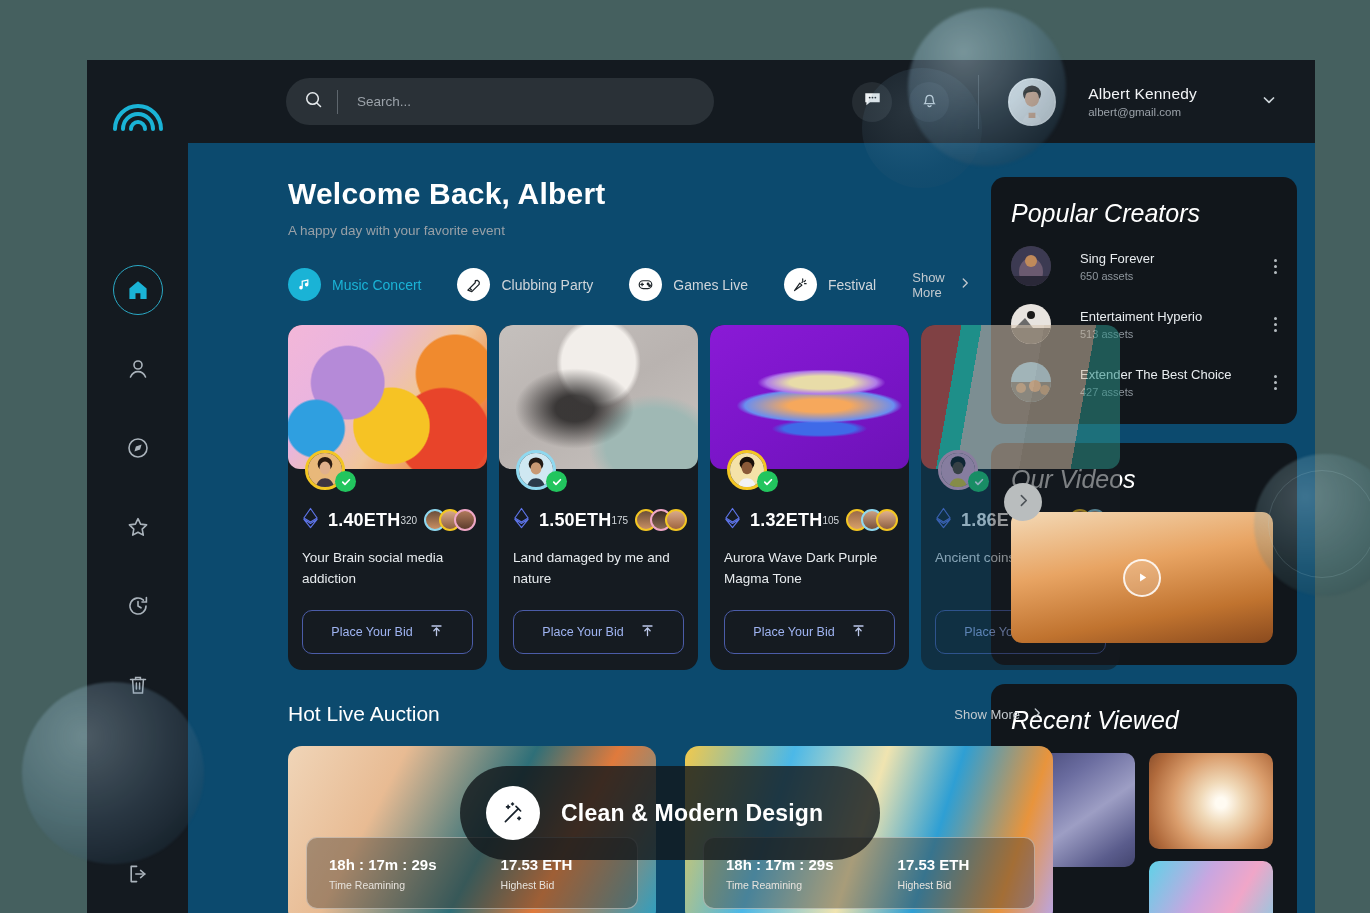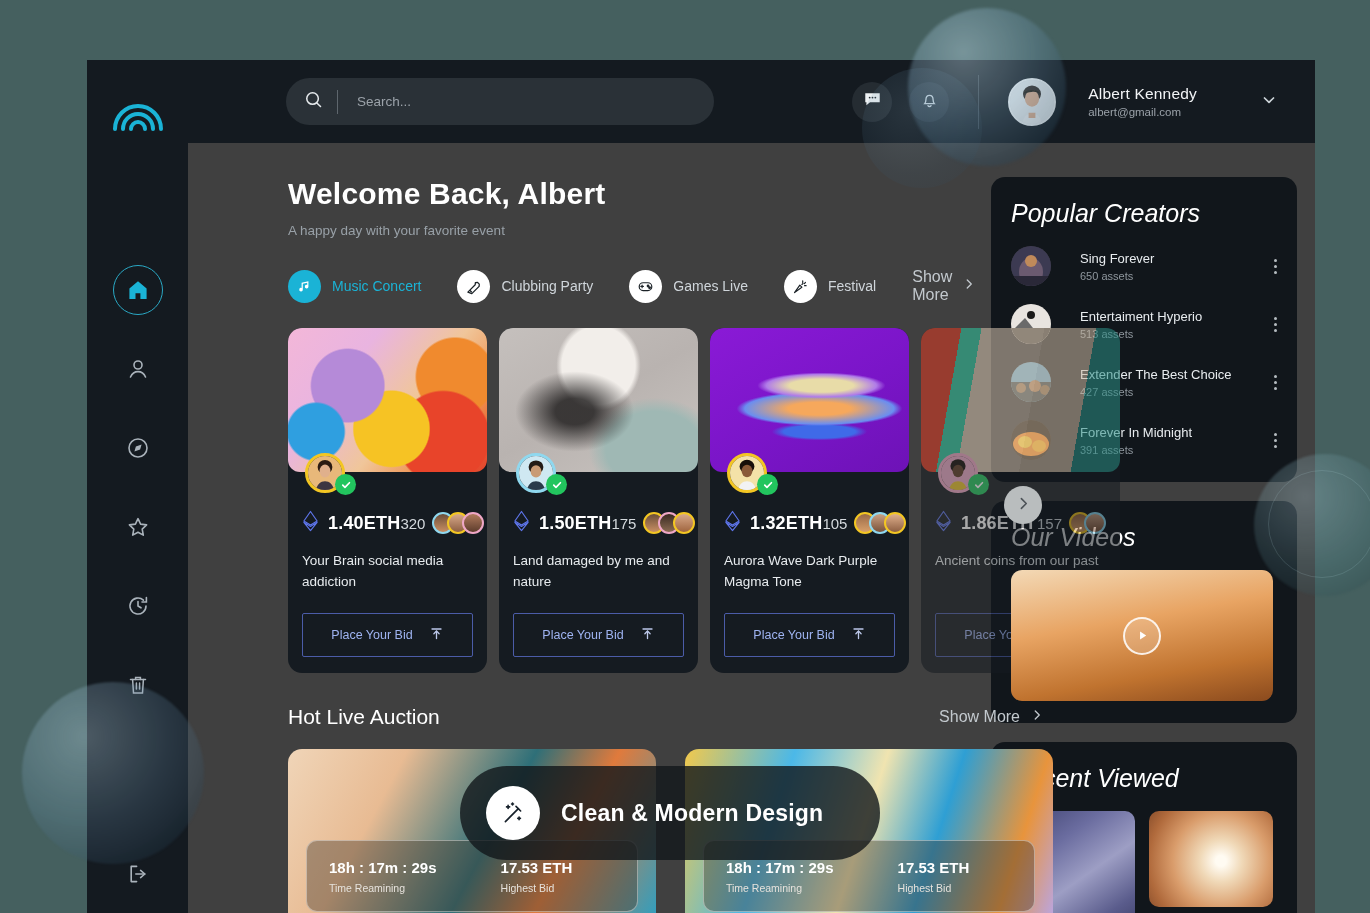--- a/index.html
+++ b/index.html
@@ -108,39 +108,39 @@
   }
   .user-meta { margin-left: 32px; }
   .user-name { color: #f2f4f6; font-size: 15.5px; letter-spacing: .2px; }
   .user-mail { color: #9aa1a8; font-size: 11.5px; margin-top: 3px; }
   #chevron-user { margin-left: 62px; cursor: pointer; }
 
   
   #main {
     position: absolute; left: 101px; top: 83px;
     width: 1127px; height: 770px;
-    background: #404040;
+    background: #0c4a6e;
     display: flex;
   }
   #center { width: 803px; padding: 34px 0 0 100px; position: relative; }
   .page-title { color: #fff; font-size: 30px; font-weight: bold; letter-spacing: .2px; }
   .page-sub { color: #98a0a7; font-size: 13.5px; margin-top: 12px; }
 
   
   #cats { display: flex; align-items: center; margin-top: 30px; }
   .cat { display: flex; align-items: center; cursor: pointer; margin-right: 36px; }
   .cat .bubble {
     width: 33px; height: 33px; border-radius: 50%;
     background: #fff; display: flex; align-items: center; justify-content: center;
     flex: none;
   }
   .cat.active .bubble { background: #1ab3d6; }
   .cat .cat-label { margin-left: 11px; font-size: 14px; color: #cfd5da; white-space: nowrap; }
   .cat.active .cat-label { color: #1ab3d6; }
-  .show-more { display: flex; align-items: center; cursor: pointer; color: #c3c9ce; font-size: 16px; }
+  .show-more { display: flex; align-items: center; cursor: pointer; color: #c3c9ce; font-size: 13px; }
   .show-more .chev { margin-left: 10px; }
 
   
   #cards { display: flex; gap: 12px; margin-top: 24px; position: relative; }
   .nft-card {
     width: 199px; background: #151b21; border-radius: 14px;
     overflow: hidden; flex: none; padding-bottom: 16px; position: relative;
   }
   .nft-img { height: 144px; border-radius: 12px; margin: 0 0 0 0; position: relative; }
   .nft-av {
@@ -151,33 +151,33 @@
   .nft-av.c2 { border-color: #8fd8ef; }
   .nft-av.c3 { border-color: #f3c623; }
   .nft-av.c4 { border-color: #efa7c6; }
   .nft-check {
     position: absolute; left: 47px; bottom: -23px;
     width: 21px; height: 21px; border-radius: 50%;
     background: #22c55e; display: flex; align-items: center; justify-content: center;
   }
   .nft-row { display: flex; align-items: center; margin: 38px 14px 0 14px; }
   .eth-price { color: #fff; font-size: 18px; font-weight: bold; margin-left: 9px; letter-spacing: .2px; }
-  .bid-count { color: #d4d9dd; font-size: 15px; margin-left: auto; }
+  .bid-count { color: #d4d9dd; font-size: 10px; margin-left: auto; }
   .stack { display: flex; margin-left: 7px; }
   .stack i {
     width: 22px; height: 22px; border-radius: 50%; display: block;
     border: 2px solid #f3c623; margin-left: -7px; background: #555;
   }
   .stack i:first-child { margin-left: 0; }
   .nft-title {
     color: #e7ebee; font-size: 13.5px; line-height: 1.52;
     margin: 15px 14px 0 14px; min-height: 41px;
   }
   .bid-btn {
-    margin: 21px 14px 0 14px; height: 44px; border-radius: 2px;
+    margin: 21px 14px 0 14px; height: 44px; border-radius: 10px;
     border: 1px solid #4b5ca8; background: transparent;
     color: #9fb4f2; font-size: 12.5px; cursor: pointer;
     display: flex; align-items: center; justify-content: center;
     font-family: "Liberation Sans", sans-serif;
   }
   .bid-btn .up { margin-left: 16px; }
   #card4 { opacity: .55; }
   #carousel-next {
     position: absolute; left: 716px; top: 158px;
     width: 38px; height: 38px; border-radius: 50%;
@@ -752,39 +752,20 @@
             <span class="cname" style="display:block">Extender The Best Choice</span>
             <span class="cassets" style="display:block">427 assets</span>
           </span>
           <span class="dots">
               <b></b>
               <b></b>
               <b></b>
             </span>
         </div>
 
-        <div class="creator">
-          <span class="cav">
-            <svg width="40" height="40" viewBox="0 0 40 40">
-                <rect width="40" height="40" fill="#0d0803"></rect>
-                <ellipse cx="20" cy="24" rx="18" ry="12" fill="#e87a12"></ellipse>
-                <ellipse cx="14" cy="22" rx="7" ry="6" fill="#f6c52a"></ellipse>
-                <ellipse cx="28" cy="26" rx="7" ry="6" fill="#f4a81a"></ellipse>
-              </svg>
-          </span>
-          <span class="cinfo">
-            <span class="cname" style="display:block">Forever In Midnight</span>
-            <span class="cassets" style="display:block">391 assets</span>
-          </span>
-          <span class="dots">
-              <b></b>
-              <b></b>
-              <b></b>
-            </span>
-        </div>
       </div>
 
       <div class="panel" id="videos-panel">
         <div class="panel-title">Our Videos</div>
         <div id="video-thumb">
           <div id="play-btn">
             <svg width="13" height="13" viewBox="0 0 14 14" fill="#fff">
                 <path d="M4.4 2.6 11 7l-6.6 4.4z"></path>
               </svg>
           </div>

